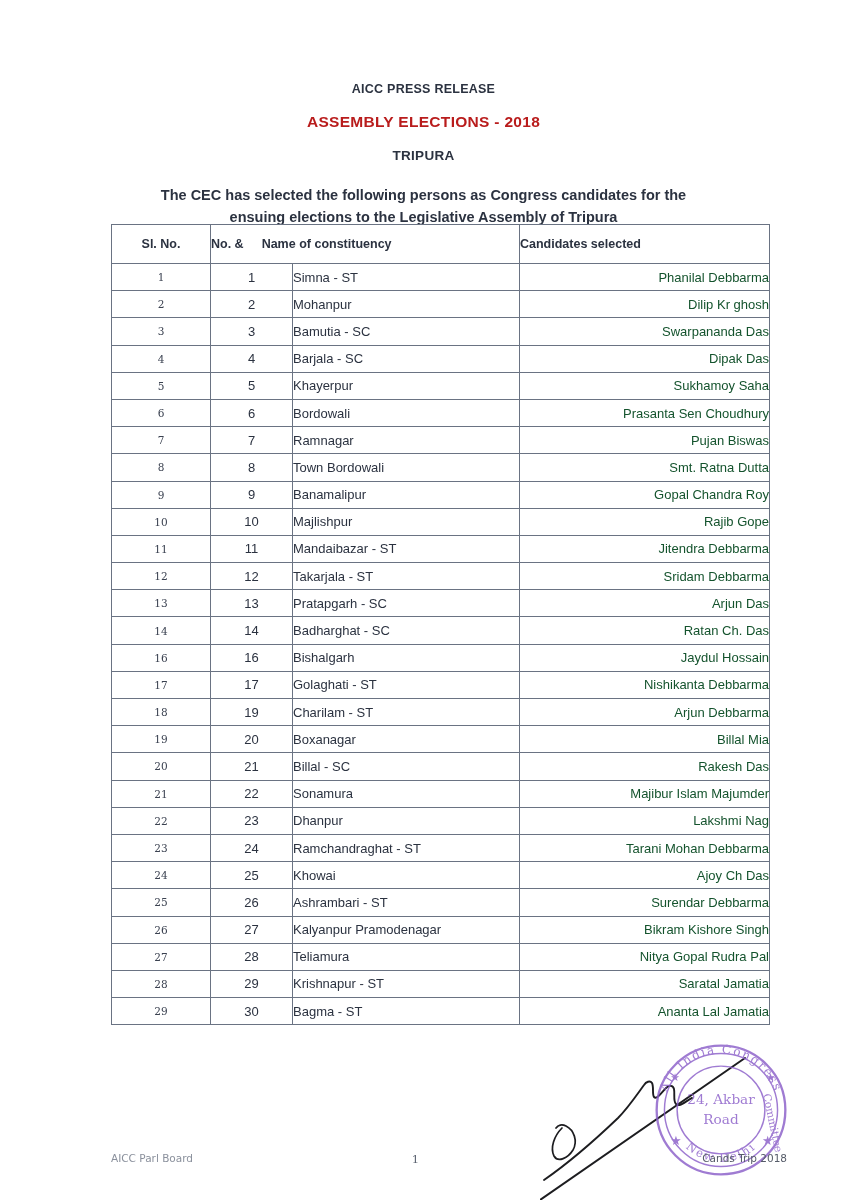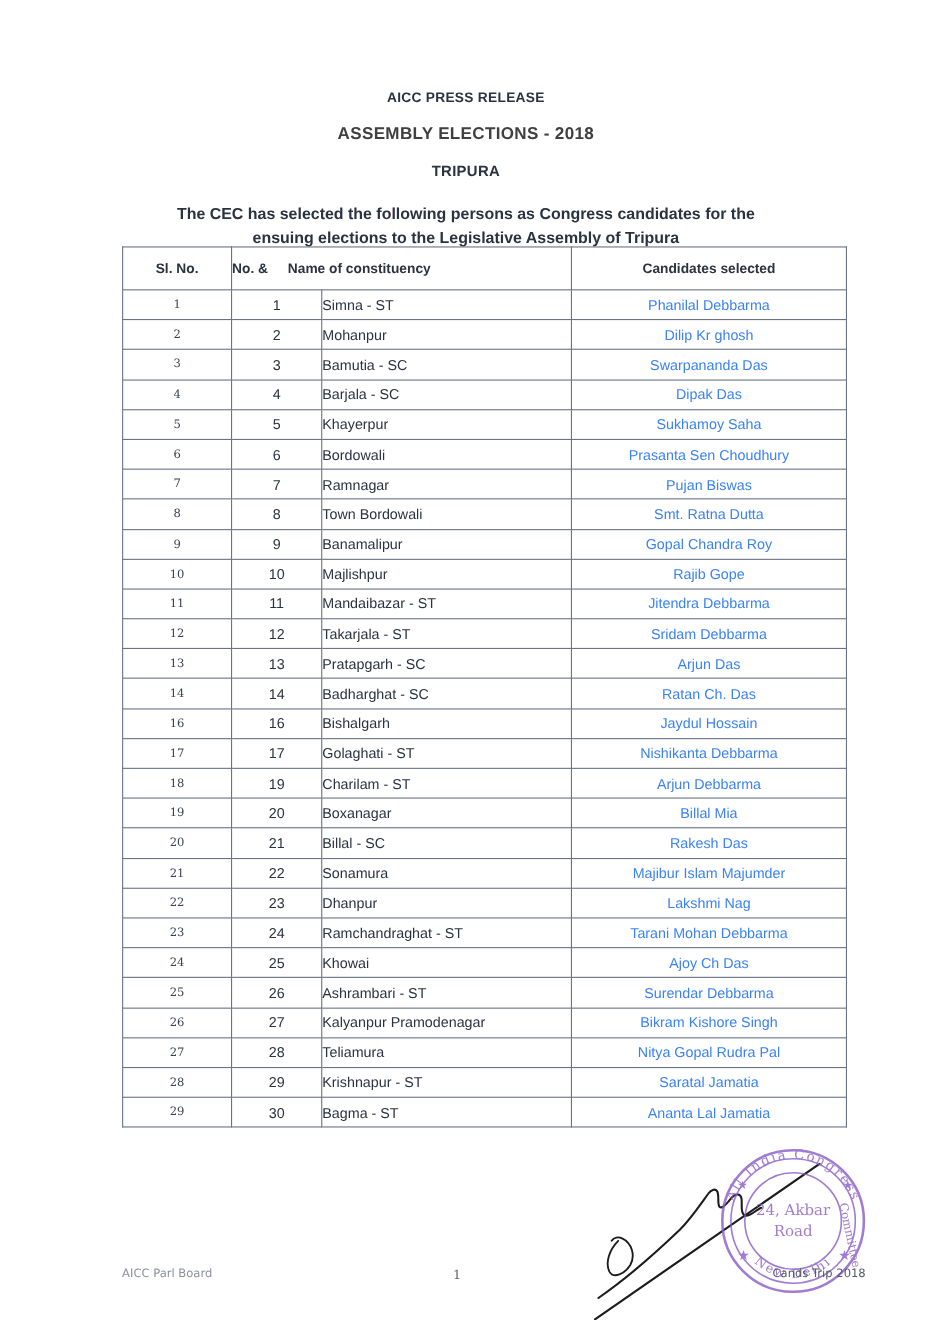--- a/index.html
+++ b/index.html
@@ -34,21 +34,21 @@
     font-size: 12.5px;
     font-weight: bold;
     letter-spacing: 0.25px;
     color: #2b3240;
     margin-bottom: 17px;
   }
   .hdr-line2 {
     font-size: 15.5px;
     font-weight: bold;
     letter-spacing: 0.3px;
-    color: #404040;
+    color: #b91c1c;
     margin-bottom: 17px;
   }
   .hdr-line3 {
     font-size: 13.5px;
     font-weight: bold;
     letter-spacing: 0.3px;
     color: #2b3240;
     margin-bottom: 21px;
   }
   .hdr-sub {
@@ -88,21 +88,21 @@
     font-weight: bold;
     color: #2b3240;
   }
   th.h-sl   { text-align: center; }
   th.h-noname {
     text-align: left;
     padding-left: 56px;
   }
   th.h-noname .amp-gap { display:inline-block; width: 18px; }
   th.h-cand {
-    text-align: center;
+    text-align: left;
     padding-left: 8px;
     margin-left: 40px;
   }
 
   tbody tr { height: 27.2px; }
 
   td.c-sl {
     text-align: center;
     font-family: "DejaVu Serif", serif;
     font-size: 10.5px;
@@ -114,24 +114,24 @@
     color: #2b3240;
   }
   td.c-name {
     text-align: left;
     padding-left: 8px;
     font-size: 13px;
     color: #2b3240;
     margin-left: 28px;
   }
   td.c-cand {
-    text-align: center;
+    text-align: right;
     padding-left: 8px;
     font-size: 13px;
-    color: #3b82f6;
+    color: #14532d;
   }
 
   
   .signature {
     position: absolute;
     left: 540px;
     top: 1052px;
     width: 230px;
     height: 150px;
     pointer-events: none;

